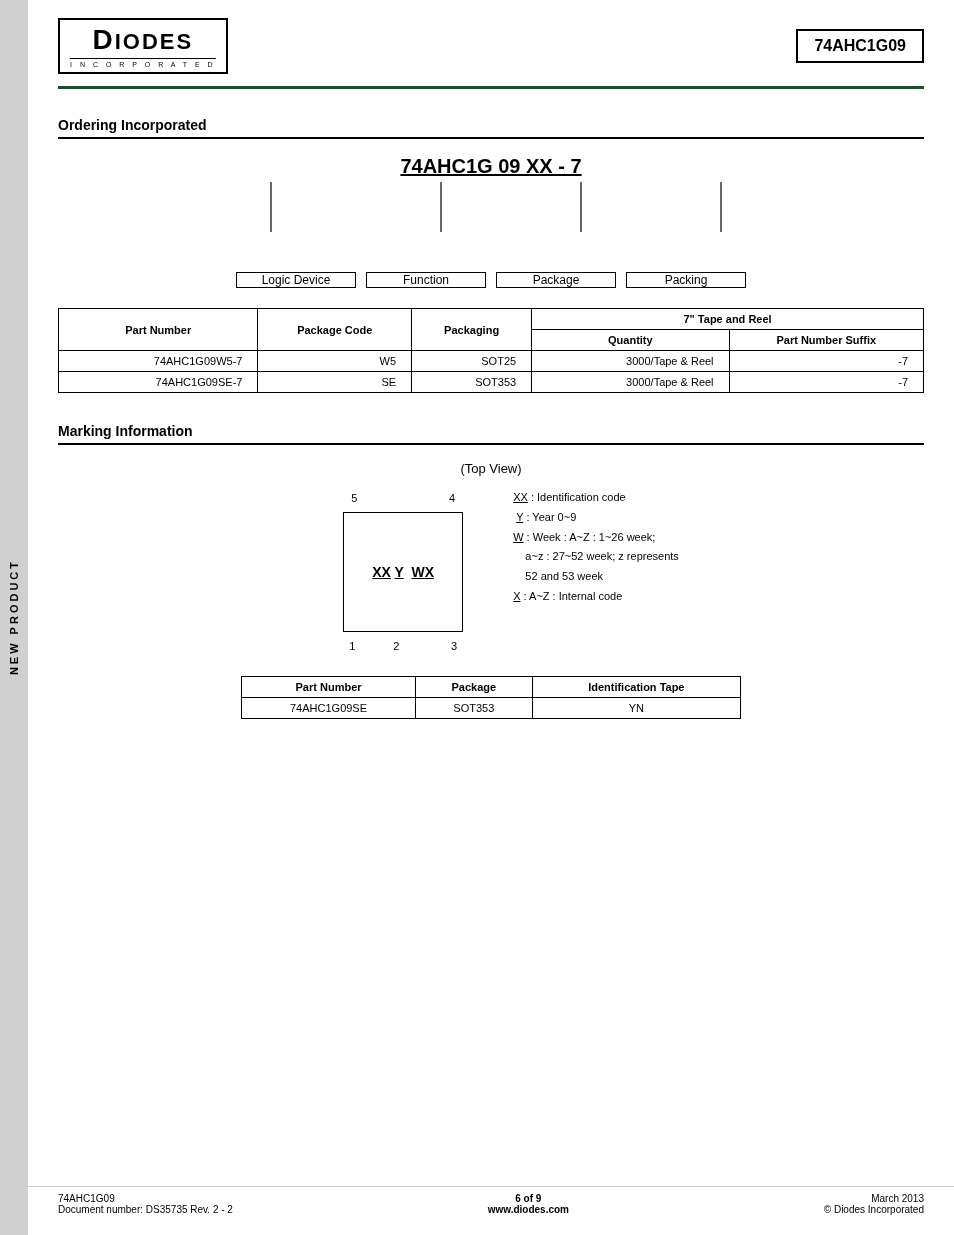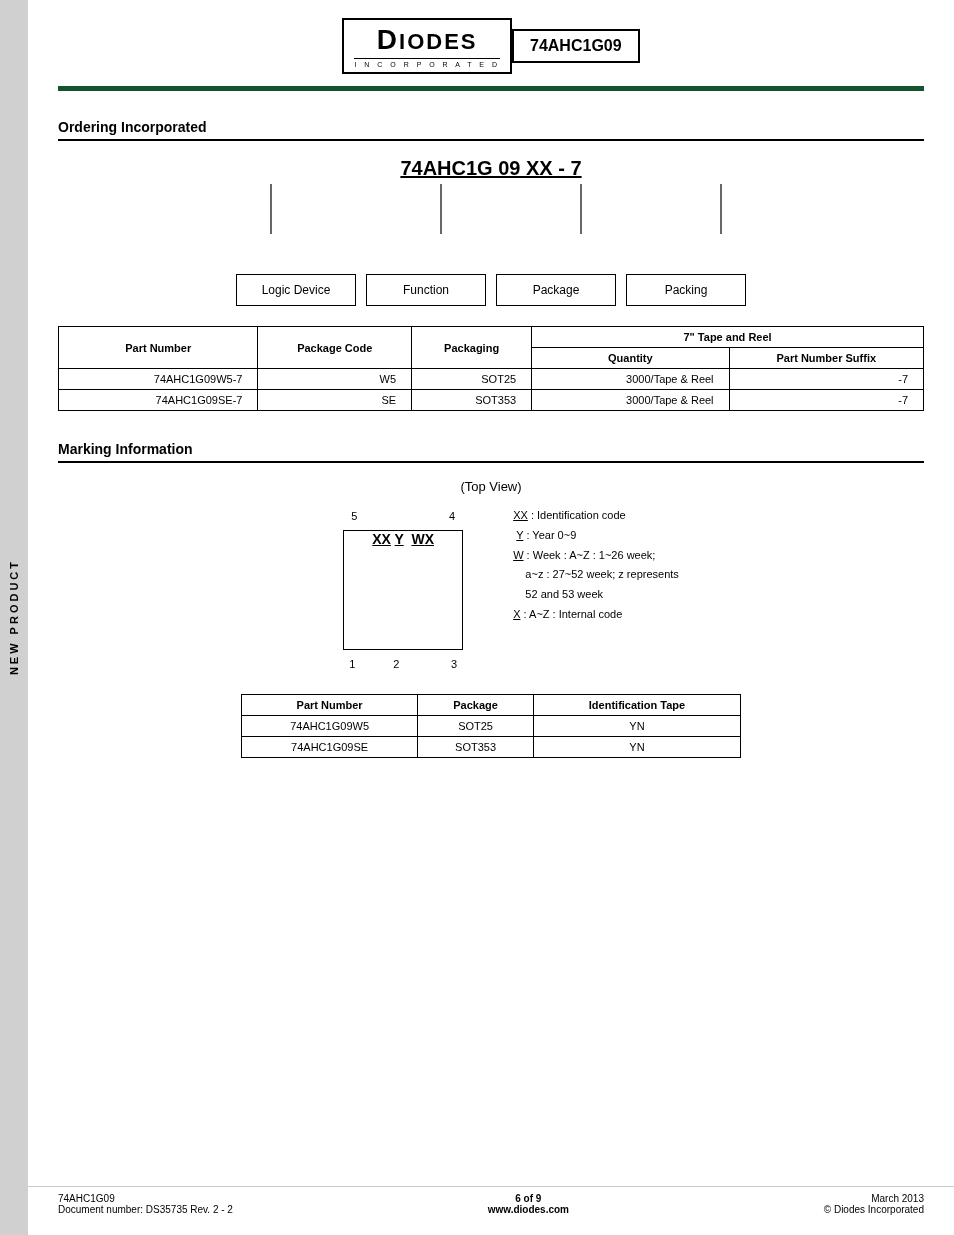--- a/index.html
+++ b/index.html
@@ -37,24 +37,24 @@
 
     
     .main {
       margin-left: 28px;
       padding: 0 30px;
     }
 
     
     .header {
       display: flex;
-      justify-content: center;
+      justify-content: space-between;
       align-items: center;
       padding: 18px 0 12px 0;
-      border-bottom: 5px solid #14532d;
+      border-bottom: 3px solid #14532d;
     }
     .logo-area {
       display: flex;
       align-items: center;
     }
     .logo-box {
       border: 2.5px solid #000;
       padding: 4px 10px;
       display: flex;
       flex-direction: column;
@@ -103,21 +103,21 @@
 
     
     .boxes-row {
       display: flex;
       justify-content: center;
       gap: 10px;
       margin-top: 30px;
     }
     .info-box {
       border: 1px solid #000;
-      padding: 8px 14px;
+      padding: 0 14px;
       text-align: center;
       font-size: 12px;
       min-width: 120px;
     }
 
     
     .desc-row {
       display: flex;
       justify-content: center;
       gap: 10px;
@@ -313,21 +313,21 @@
     <div class="marking-content">
 
       <div style="position:relative; margin: 24px 20px 24px 40px;">
         <div style="position:absolute; top:-20px; left:8px; font-size:11px;">5</div>
         <div style="position:absolute; top:-20px; right:8px; font-size:11px;">4</div>
         <div style="
           width: 120px;
           height: 120px;
           border: 1.5px solid #000;
           display: flex;
-          align-items: flex-start;
+          align-items: center;
           justify-content: center;
           font-size: 14px;
           font-weight: bold;
         ">
           <span>
             <u>XX</u> <u>Y</u> &nbsp;<u>W</u><u>X</u>
           </span>
         </div>
         <div style="position:absolute; bottom:-20px; left:6px; font-size:11px;">1</div>
         <div style="position:absolute; bottom:-20px; left:50px; font-size:11px;">2</div>
@@ -347,25 +347,20 @@
     <table class="marking-table">
       <thead>
         <tr>
           <th>Part Number</th>
           <th>Package</th>
           <th>Identification Tape</th>
         </tr>
       </thead>
       <tbody>
         <tr>
-          <td>74AHC1G09W5</td>
-          <td>SOT25</td>
-          <td>YN</td>
-        </tr>
-        <tr>
           <td>74AHC1G09SE</td>
           <td>SOT353</td>
           <td>YN</td>
         </tr>
       </tbody>
     </table>
   </div>
 
 </div>
 

